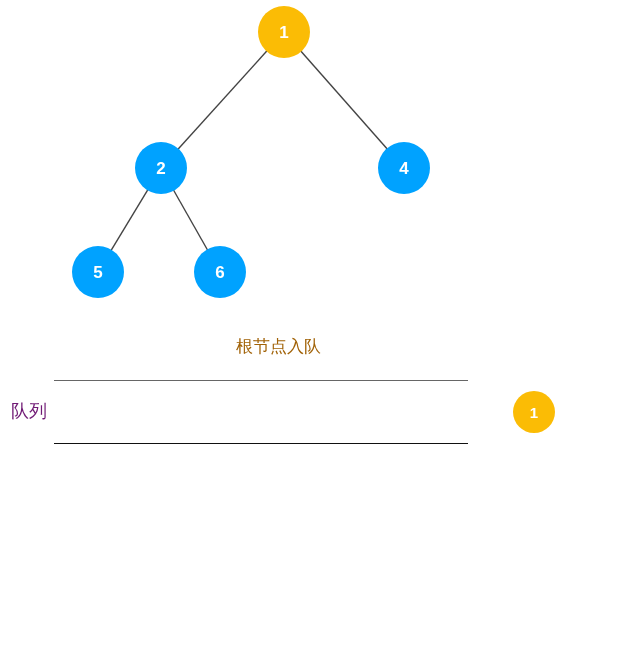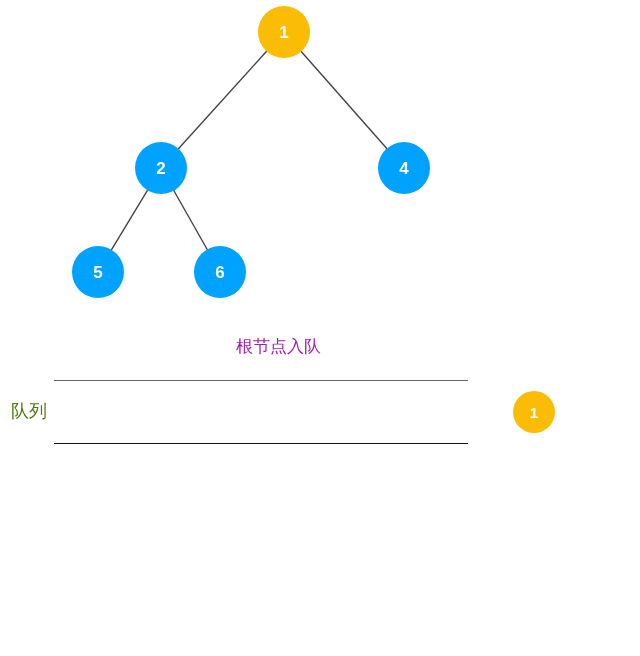--- a/index.html
+++ b/index.html
@@ -54,21 +54,21 @@
   .caption {
     position: absolute;
     font-size: 17px;
     color: #1a1a1a;
     white-space: nowrap;
     line-height: 1;
   }
   .queue-label {
     position: absolute;
     font-size: 18px;
-    color: #4d7c0f;
+    color: #701a75;
     white-space: nowrap;
     line-height: 1;
   }
   .queue-rail {
     position: absolute;
     height: 0;
     border-top-style: solid;
   }
 </style>
 </head>
@@ -94,21 +94,21 @@
   <div class="node node-tree" id="node-n4" style="left: 378px; top: 142px; width: 52px; height: 52px; background: rgb(0, 162, 255); color: rgb(255, 255, 255);">
     <span>4</span>
   </div>
   <div class="node node-tree" id="node-n5" style="left: 72px; top: 246px; width: 52px; height: 52px; background: rgb(0, 162, 255); color: rgb(255, 255, 255);">
     <span>5</span>
   </div>
   <div class="node node-tree" id="node-n6" style="left: 194px; top: 246px; width: 52px; height: 52px; background: rgb(0, 162, 255); color: rgb(255, 255, 255);">
     <span>6</span>
   </div>
 
-  <div class="caption" id="caption" style="left: 236px; top: 338px; color: #a21caf;">根节点入队</div>
+  <div class="caption" id="caption" style="left: 236px; top: 338px; color: #a16207;">根节点入队</div>
 
   <div class="queue-label" id="queue-label" style="left: 11px; top: 402px;">队列</div>
 
   <div class="queue-rail" id="rail-top" style="left: 54px; top: 380px; width: 414px; border-top-width: 1.5px; border-top-color: rgb(102, 102, 102);"></div>
   <div class="queue-rail" id="rail-bottom" style="left: 54px; top: 443px; width: 414px; border-top-width: 1.8px; border-top-color: rgb(17, 17, 17);"></div>
 
   <div class="node node-queue" id="queue-q1" style="left: 513px; top: 391px; width: 42px; height: 42px; background: rgb(251, 188, 5); color: rgb(255, 255, 255);">
     <span>1</span>
   </div>
 

